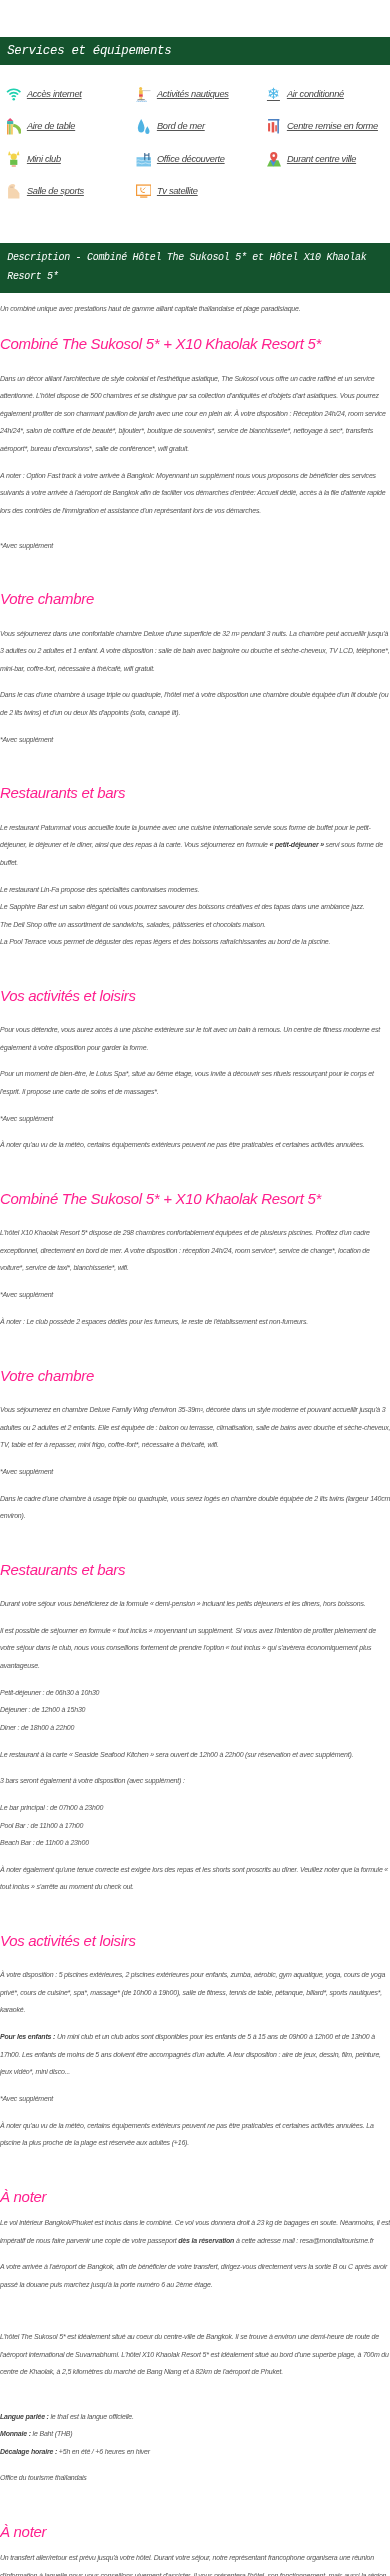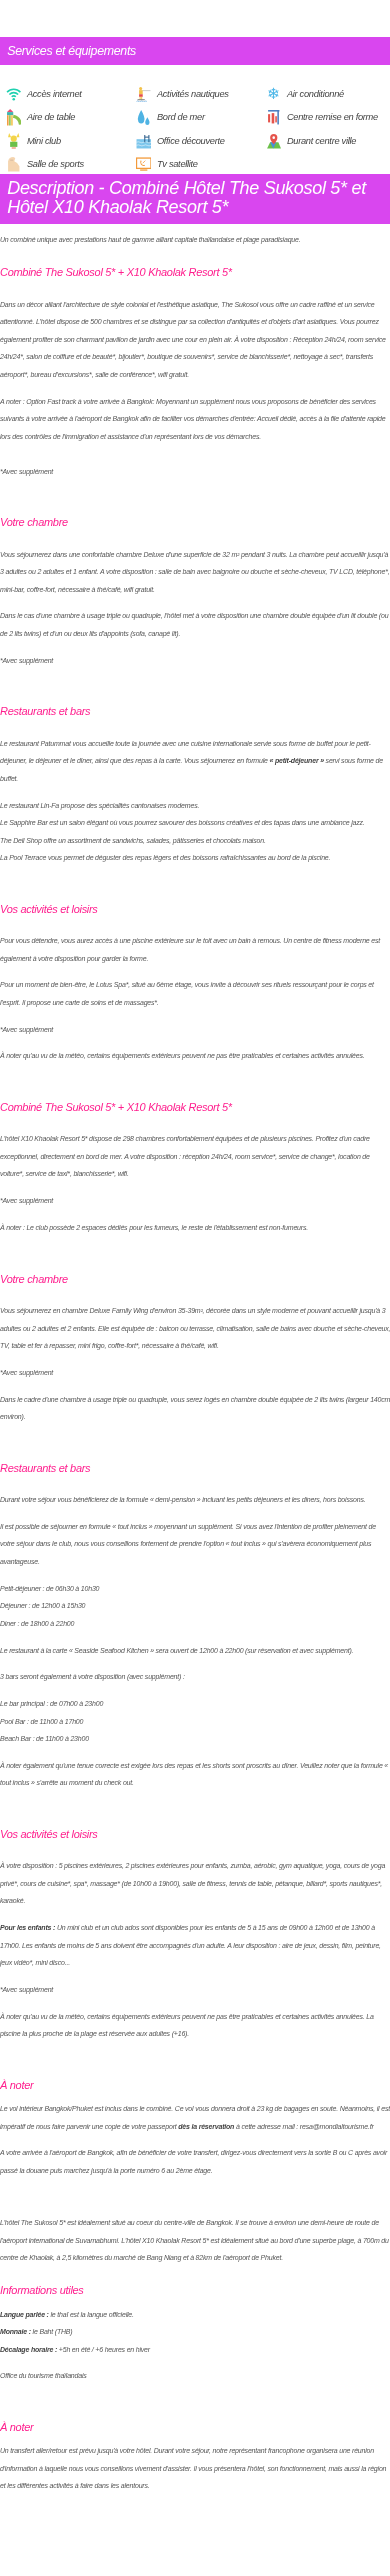--- a/index.html
+++ b/index.html
@@ -1,27 +1,27 @@
 <!DOCTYPE html>
 <html style="font-size:8.2px"><head>
 <meta charset="utf-8">
 <style>
   html, body { margin: 0; padding: 0; background: #ffffff; }
   body { width: 391px; font-family: "Liberation Sans", sans-serif; color: #555555; }
-  .banner { background: #d946ef; color: #fff; font-style: italic; font-family: Liberation Sans, sans-serif; letter-spacing: -0.3px; }
+  .banner { background: #14532d; color: #fff; font-style: italic; font-family: Liberation Mono, monospace; letter-spacing: -0.3px; }
   .banner.services { margin-top: 37px; height: 28px; line-height: 28px; padding-left: 7.2px; font-size: 12.4px; }
-  .amenities { display: grid; grid-template-columns: 130px 130px 130px; row-gap: 5px; padding: 19.6px 0 0 5.2px; }
+  .amenities { display: grid; grid-template-columns: 130px 130px 130px; row-gap: 14px; padding: 19.6px 0 0 5.2px; text-decoration: underline; }
   .amenity { display: flex; align-items: center; height: 18.5px; }
   .amenity .ico { width: 16.5px; height: 16.5px; margin-right: 5.2px; display: flex; align-items: center; justify-content: center; }
   .amenity .lbl { font-style: italic; font-size: 9.3px; color: #444; letter-spacing: -0.3px; }
-  .banner.desc { padding: 5.2px 7.2px 6.2px 7.2px; font-size: 18px; line-height: 19.6px; }
+  .banner.desc { margin-top: 42px; padding: 5.2px 7.2px 6.2px 7.2px; font-size: 10px; line-height: 19.6px; }
   .content { padding: 0; }
   p, .line { font-style: italic; font-size: 7px; line-height: 17.5px; margin: 0; color: #555; letter-spacing: -0.2px; }
   .lead { margin-top: 7.2px; }
-  h2 { color: #ff1f8e; font-style: italic; font-weight: normal; font-size: 11px; margin: 0; letter-spacing: -0.3px; }
+  h2 { color: #ff1f8e; font-style: italic; font-weight: normal; font-size: 15px; margin: 0; letter-spacing: -0.3px; }
   .gap-s { height: 9.3px; }
   .gap-m { height: 17.5px; }
   .gap-l { height: 36px; }
   b { color: #444; }
 </style>
 </head>
 <body>
 
 <div class="banner services">Services et équipements</div>
 
@@ -240,21 +240,20 @@
   <div class="gap-s"></div>
   <p><span>Le vol intérieur Bangkok/Phuket est inclus dans le combiné. Ce vol vous donnera droit à 23 kg de bagages en soute. Néanmoins, il est impératif de nous faire parvenir une copie de votre passeport </span><b>dès la réservation</b><span> à cette adresse mail : resa@mondialtourisme.fr</span></p>
   <div class="gap-s"></div>
   <p>A votre arrivée à l'aéroport de Bangkok, afin de bénéficier de votre transfert, dirigez-vous directement vers la sortie B ou C après avoir passé la douane puis marchez jusqu'à la porte numéro 6 au 2ème étage.</p>
 
   <div class="gap-m"></div>
   <div class="gap-m"></div>
   <p>L'hôtel The Sukosol 5* est idéalement situé au coeur du centre-ville de Bangkok. Il se trouve à environ une demi-heure de route de l'aéroport international de Suvarnabhumi. L'hôtel X10 Khaolak Resort 5* est idéalement situé au bord d'une superbe plage, à 700m du centre de Khaolak, à 2,5 kilomètres du marché de Bang Niang et à 82km de l'aéroport de Phuket.</p>
 
   <div class="gap-m"></div>
-  <h2>Informations utiles</h2>
   <div class="gap-s"></div>
   <p><b>Langue parlée :</b><span> le thaï est la langue officielle.</span></p>
   <p><b>Monnaie :</b><span> le Baht (THB)</span></p>
   <p><b>Décalage horaire :</b><span> +5h en été / +6 heures en hiver</span></p>
   <div class="gap-s"></div>
   <p>Office du tourisme thaïlandais</p>
 
   <div class="gap-l"></div>
   <h2>À noter</h2>
   <div class="gap-s"></div>

